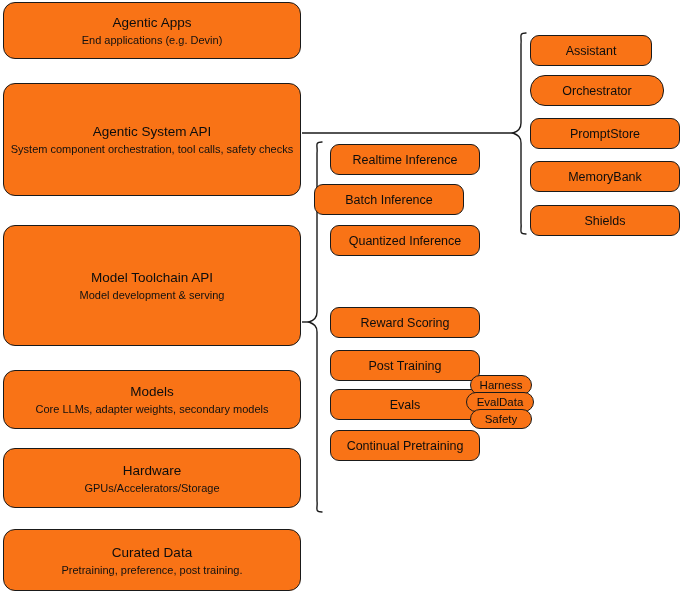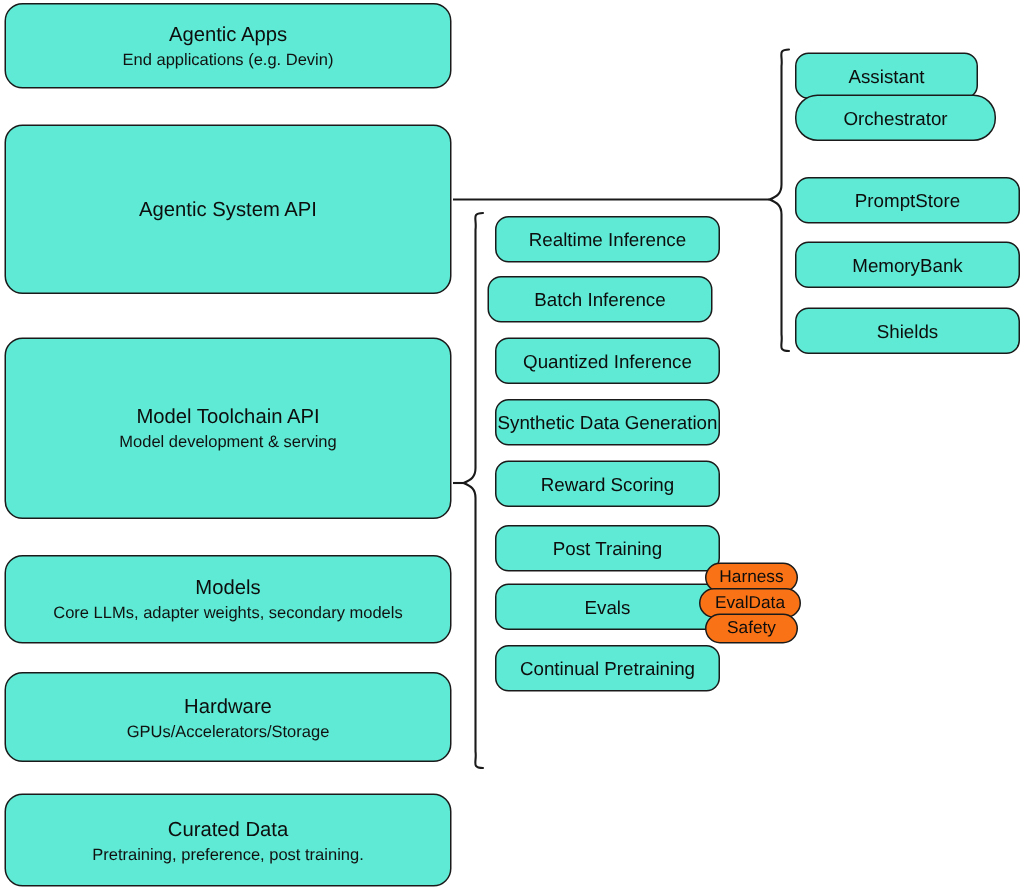--- a/index.html
+++ b/index.html
@@ -18,21 +18,21 @@
   #canvas {
     position: absolute;
     left: 0; top: 0;
     width: 682px;
     height: 591px;
   }
   .box {
     position: absolute;
     box-sizing: border-box;
     border: 1.3px solid #1a1a1a;
-    background: #5eead4;
+    background: #f97316;
     display: flex;
     flex-direction: column;
     align-items: center;
     justify-content: center;
     text-align: center;
     z-index: 5;
   }
   
   .layer {
     border-radius: 12px;
@@ -109,20 +109,21 @@
              C 522 230, 518 234, 526 234" stroke="#1a1a1a" stroke-width="1.4" fill="none" stroke-linecap="round"></path>
   </svg>
 
   <div class="box layer" style="left:3px; top:2px; width:298px; height:57px;">
     <div class="title">Agentic Apps</div>
     <div class="subtitle">End applications (e.g. Devin)</div>
   </div>
 
   <div class="box layer" style="left:3px; top:83px; width:298px; height:113px;">
     <div class="title">Agentic System API</div>
+    <div class="subtitle">System component orchestration, tool calls, safety checks</div>
   </div>
 
   <div class="box layer" style="left:3px; top:225px; width:298px; height:121px;">
     <div class="title">Model Toolchain API</div>
     <div class="subtitle">Model development &amp; serving</div>
   </div>
 
   <div class="box layer" style="left:3px; top:370px; width:298px; height:59px;">
     <div class="title">Models</div>
     <div class="subtitle">Core LLMs, adapter weights, secondary models</div>
@@ -134,28 +135,25 @@
   </div>
 
   <div class="box layer" style="left:3px; top:529px; width:298px; height:62px;">
     <div class="title">Curated Data</div>
     <div class="subtitle">Pretraining, preference, post training.</div>
   </div>
 
   <div class="box pillbox" style="left:330px; top:144px; width:150px; height:31px;">
     <div class="title">Realtime Inference</div>
   </div>
-  <div class="box pillbox" style="left:325px; top:184px; width:150px; height:31px;">
+  <div class="box pillbox" style="left:314px; top:184px; width:150px; height:31px;">
     <div class="title">Batch Inference</div>
   </div>
   <div class="box pillbox" style="left:330px; top:225px; width:150px; height:31px;">
     <div class="title">Quantized Inference</div>
-  </div>
-  <div class="box pillbox" style="left:330px; top:266px; width:150px; height:31px;">
-    <div class="title">Synthetic Data Generation</div>
   </div>
   <div class="box pillbox" style="left:330px; top:307px; width:150px; height:31px;">
     <div class="title">Reward Scoring</div>
   </div>
   <div class="box pillbox" style="left:330px; top:350px; width:150px; height:31px;">
     <div class="title">Post Training</div>
   </div>
   <div class="box pillbox" style="left:330px; top:389px; width:150px; height:31px;">
     <div class="title">Evals</div>
   </div>
@@ -169,21 +167,21 @@
   <div class="tag" style="left:466px; top:392px; width:68px; height:20px;">
     <span>EvalData</span>
   </div>
   <div class="tag" style="left:470px; top:409px; width:62px; height:20px;">
     <span>Safety</span>
   </div>
 
   <div class="box pillbox" style="left:530px; top:35px; width:122px; height:31px;">
     <div class="title">Assistant</div>
   </div>
-  <div class="box pillbox" style="left:530px; top:63px; width:134px; height:31px;border-radius:15px;">
+  <div class="box pillbox" style="left:530px; top:75px; width:134px; height:31px;border-radius:15px;">
     <div class="title">Orchestrator</div>
   </div>
   <div class="box pillbox" style="left:530px; top:118px; width:150px; height:31px;">
     <div class="title">PromptStore</div>
   </div>
   <div class="box pillbox" style="left:530px; top:161px; width:150px; height:31px;">
     <div class="title">MemoryBank</div>
   </div>
   <div class="box pillbox" style="left:530px; top:205px; width:150px; height:31px;">
     <div class="title">Shields</div>

